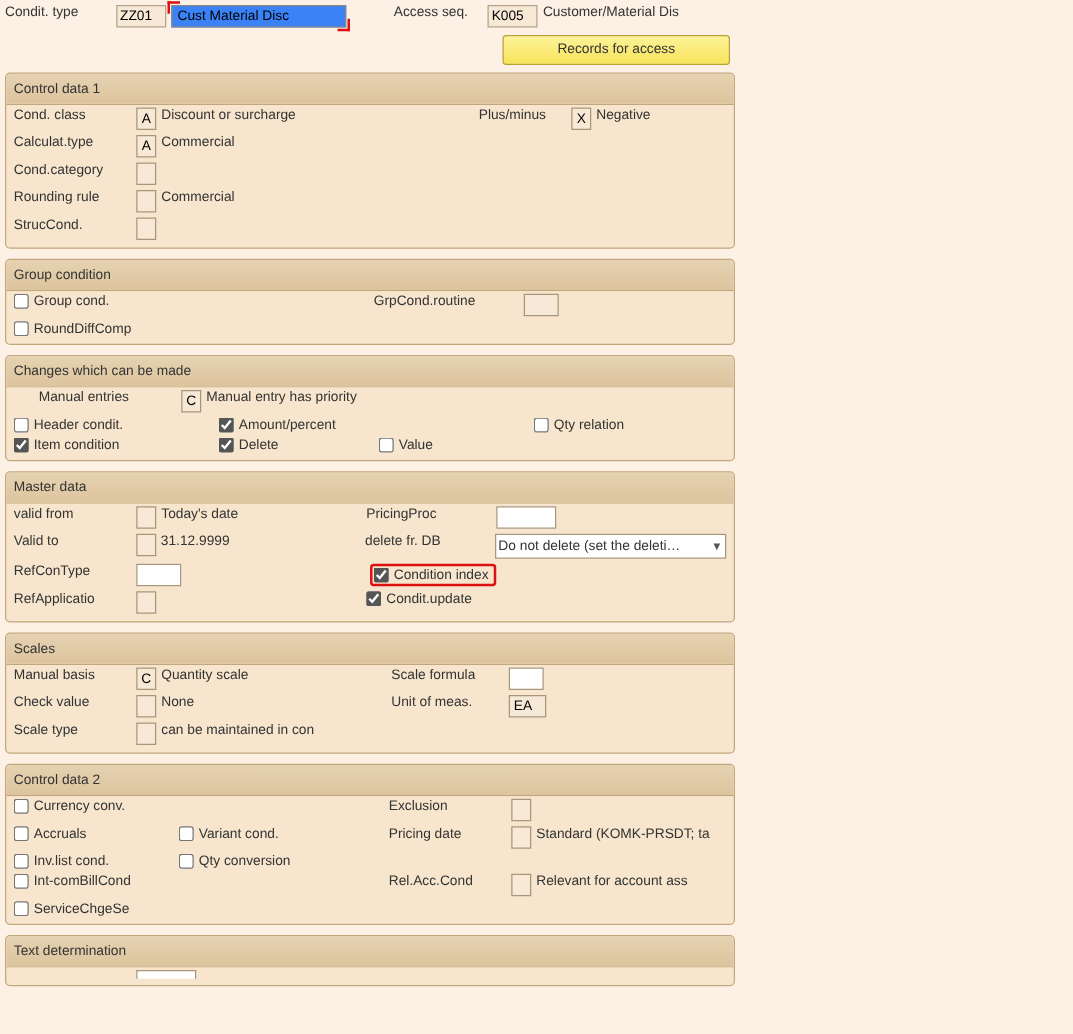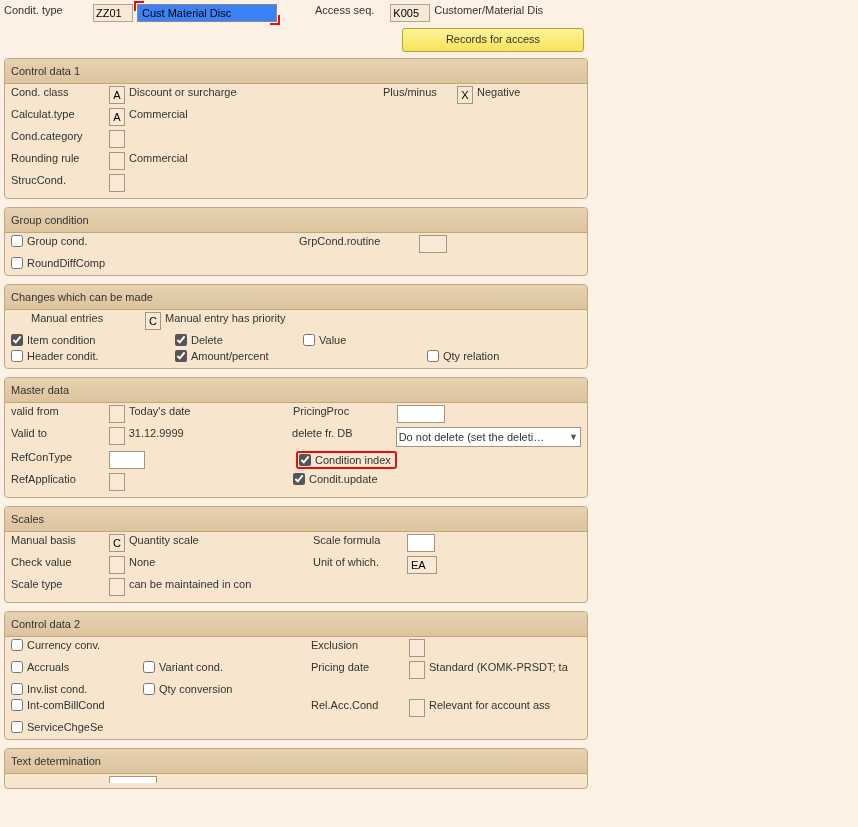--- a/index.html
+++ b/index.html
@@ -197,45 +197,45 @@
 
 <div class="panel">
   <div class="panel-title">Changes which can be made</div>
   <div class="row">
     <span class="col-label-w" style="width:110px">Manual entries</span>
     <input class="small-box" value="C" style="">
     <span>Manual entry has priority</span>
   </div>
   <div class="row">
     <div class="chk-row-item-w">
+        <input type="checkbox" class="chk" style="">
+        <span>Header condit.</span>
+      </div>
+    <div class="chk-row-item" style="width:124px">
+        <input type="checkbox" class="chk" checked="" style="">
+        <span>Amount/percent</span>
+      </div>
+    <div style="width:120px"></div>
+    <div class="chk-row-item">
+        <input type="checkbox" class="chk" style="">
+        <span>Qty relation</span>
+      </div>
+  </div>
+  <div class="row">
+    <div class="chk-row-item-w">
         <input type="checkbox" class="chk" checked="" style="">
         <span>Item condition</span>
       </div>
     <div class="chk-row-item" style="width:124px">
         <input type="checkbox" class="chk" checked="" style="">
         <span>Delete</span>
       </div>
     <div class="chk-row-item">
         <input type="checkbox" class="chk" style="">
         <span>Value</span>
-      </div>
-  </div>
-  <div class="row">
-    <div class="chk-row-item-w">
-        <input type="checkbox" class="chk" style="">
-        <span>Header condit.</span>
-      </div>
-    <div class="chk-row-item" style="width:124px">
-        <input type="checkbox" class="chk" checked="" style="">
-        <span>Amount/percent</span>
-      </div>
-    <div style="width:120px"></div>
-    <div class="chk-row-item">
-        <input type="checkbox" class="chk" style="">
-        <span>Qty relation</span>
       </div>
   </div>
 </div>
 
 <div class="panel">
   <div class="panel-title">Master data</div>
   <div class="row">
     <span class="col-label">valid from</span>
     <input class="small-box" value="" style="">
     <span style="width:160px">Today's date</span>
@@ -278,21 +278,21 @@
     <span class="col-label">Manual basis</span>
     <input class="small-box" value="C" style="">
     <span style="width:180px">Quantity scale</span>
     <span style="width:90px">Scale formula</span>
     <input class="readonly-box" style="width: 20px; background: rgb(255, 255, 255);">
   </div>
   <div class="row">
     <span class="col-label">Check value</span>
     <input class="small-box" value="" style="">
     <span style="width:180px">None</span>
-    <span style="width:90px">Unit of which.</span>
+    <span style="width:90px">Unit of meas.</span>
     <input class="readonly-box" style="width: 22px;" value="EA">
   </div>
   <div class="row">
     <span class="col-label">Scale type</span>
     <input class="small-box" value="" style="">
     <span>can be maintained in con</span>
   </div>
 </div>
 
 <div class="panel">

